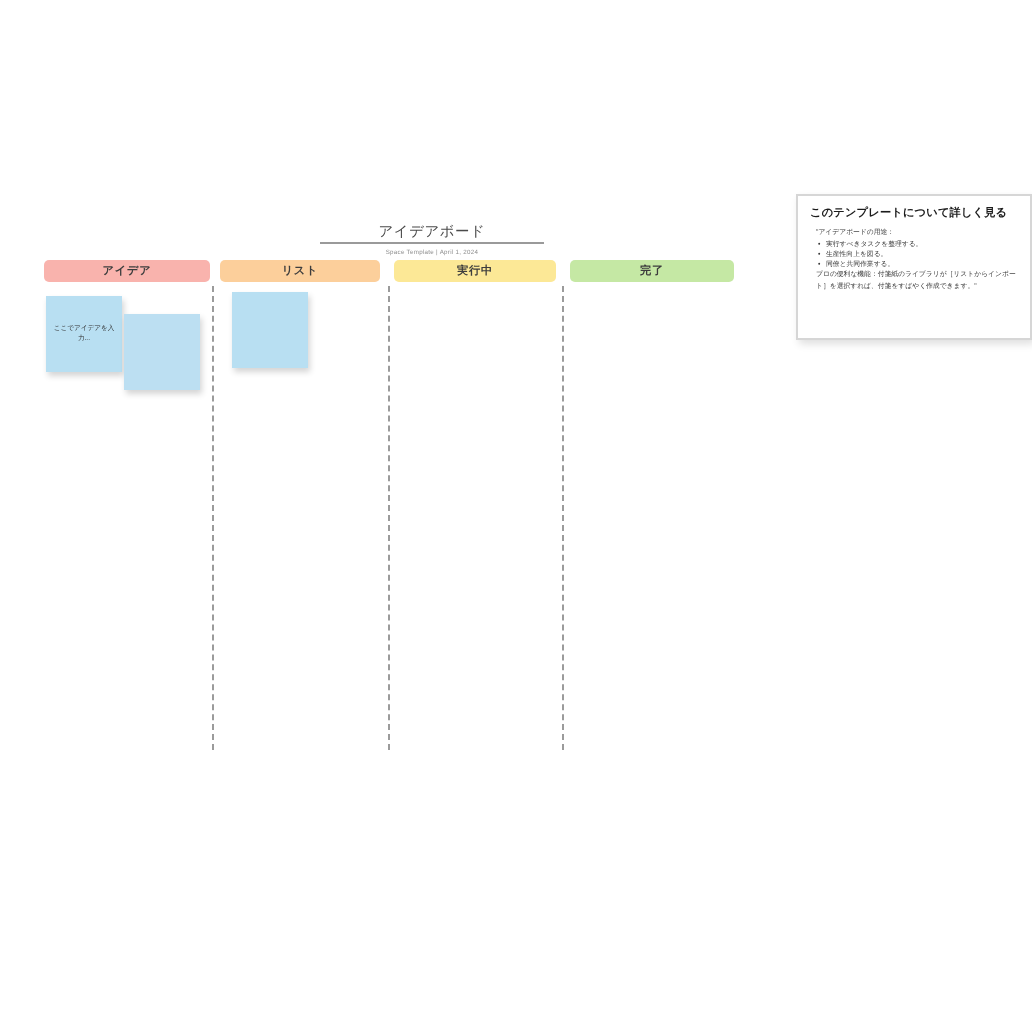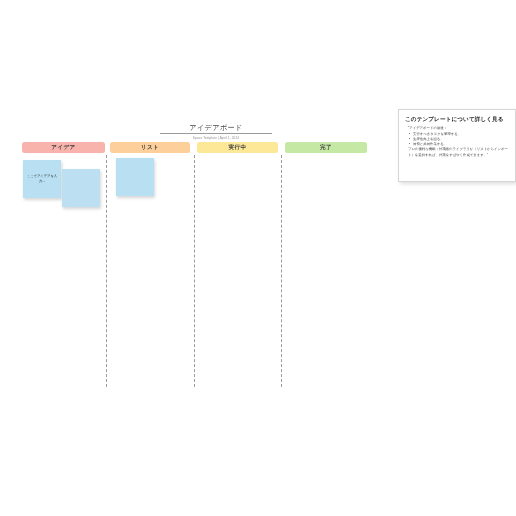--- a/index.html
+++ b/index.html
@@ -11,21 +11,21 @@
     height: 516px;
     background: #ffffff;
     font-family: "Liberation Sans", sans-serif;
     overflow: hidden;
     position: relative;
   }
 
   #canvas {
     position: absolute;
     left: 0;
-    top: 12px;
+    top: 0;
     width: 516px;
     height: 384px;
     background: #ffffff;
   }
 
   
   .board-title-wrap {
     position: absolute;
     left: 160px;
     top: 111px;

